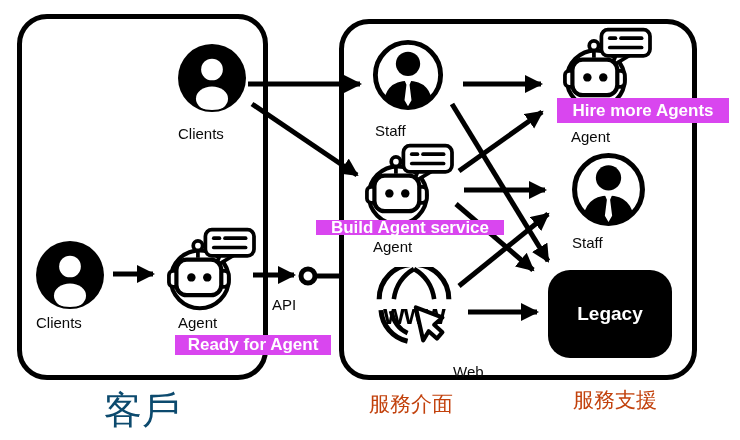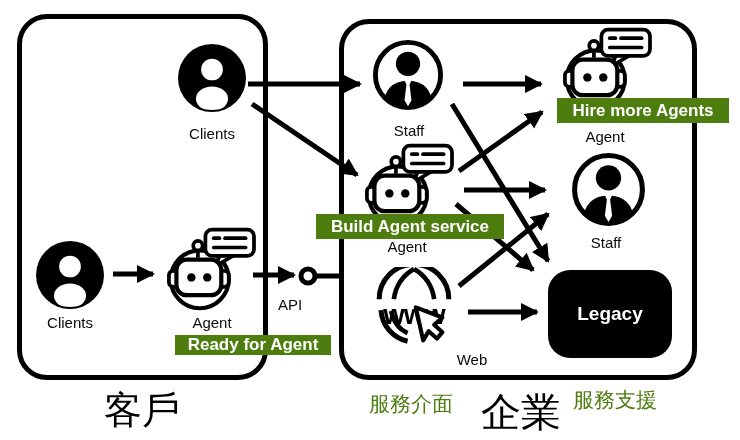--- a/index.html
+++ b/index.html
@@ -5,33 +5,33 @@
   html,body{margin:0;padding:0;background:#fff;}
   #canvas{
     position:relative;width:740px;height:440px;background:#ffffff;overflow:hidden;
     font-family:"Liberation Sans","DejaVu Sans",sans-serif;color:#0a0a0a;
   }
   .box{position:absolute;border:5px solid #000;border-radius:30px;background:transparent;box-sizing:border-box;}
   #left-box{left:17px;top:14px;width:251px;height:366px;}
   #right-box{left:339px;top:19px;width:358px;height:361px;}
   #wires{position:absolute;left:0;top:0;width:740px;height:440px;z-index:3;}
   .icon{position:absolute;z-index:4;}
-  .nodelabel{position:absolute;z-index:5;font-size:15px;text-align:center;color:#0a0a0a;}
+  .nodelabel{position:absolute;z-index:5;font-size:15px;text-align:left;color:#0a0a0a;}
   .badge{
-    position:absolute;z-index:6;background:#4d7c0f;color:#ffffff;font-weight:bold;
+    position:absolute;z-index:6;background:#d946ef;color:#ffffff;font-weight:bold;
     font-size:17px;text-align:left;white-space:nowrap;box-sizing:border-box;
     display:flex;align-items:center;justify-content:center;
   }
   #legacy-box{
     position:absolute;left:548px;top:270px;width:124px;height:88px;background:#000;
     border-radius:22px;z-index:4;color:#fff;font-weight:bold;font-size:19px;line-height:22px;
     display:flex;flex-direction:column;align-items:center;justify-content:center;text-align:right;
   }
-  .big-title{position:absolute;z-index:5;text-align:center;font-size:40px;color:#000000;}
-  .sub-title{position:absolute;z-index:5;text-align:center;font-size:21px;color:#4d7c0f;}
+  .big-title{position:absolute;z-index:5;text-align:center;font-size:40px;color:#0c4a6e;}
+  .sub-title{position:absolute;z-index:5;text-align:center;font-size:21px;color:#c2410c;}
   svg line,svg path{vector-effect:none;}
   #defs-holder{position:absolute;width:0;height:0;overflow:hidden;}
 </style>
 </head>
 <body>
 
 <div id="canvas">
 
   <svg id="defs-holder" aria-hidden="true">
     <defs>
@@ -143,24 +143,23 @@
     </svg>
 
   <div class="nodelabel" style="left:178px;top:125px;width:68px">Clients</div>
   <div class="nodelabel" style="left:36px;top:314px;width:68px">Clients</div>
   <div class="nodelabel" style="left:178px;top:314px;width:68px">Agent</div>
   <div class="nodelabel" style="left:272px;top:296px;width:36px">API</div>
   <div class="nodelabel" style="left:375px;top:122px;width:68px">Staff</div>
   <div class="nodelabel" style="left:571px;top:128px;width:68px">Agent</div>
   <div class="nodelabel" style="left:373px;top:238px;width:68px">Agent</div>
   <div class="nodelabel" style="left:572px;top:234px;width:68px">Staff</div>
-  <div class="nodelabel" style="left:453px;top:351px;width:38px">Web</div>
+  <div class="nodelabel" style="left:453px;top:363px;width:38px">Web</div>
 
   <div class="badge" style="left:175px;top:335px;width:156px;height:20px">Ready for Agent</div>
-  <div class="badge" style="left:316px;top:214px;width:188px;height:25px">Build Agent service</div>
+  <div class="badge" style="left:316px;top:220px;width:188px;height:15px">Build Agent service</div>
   <div class="badge" style="left:557px;top:98px;width:172px;height:25px">Hire more Agents</div>
 
   <div class="big-title" style="left:57px;top:385px;width:170px;font-size:38px">客戶</div>
   <div class="sub-title" style="left:361px;top:390px;width:100px">服務介面</div>
-  <div class="big-title" style="left:471px;top:385px;width:100px">企業</div>
   <div class="sub-title" style="left:565px;top:386px;width:100px">服務支援</div>
 
 </div>
 
 </body></html>

